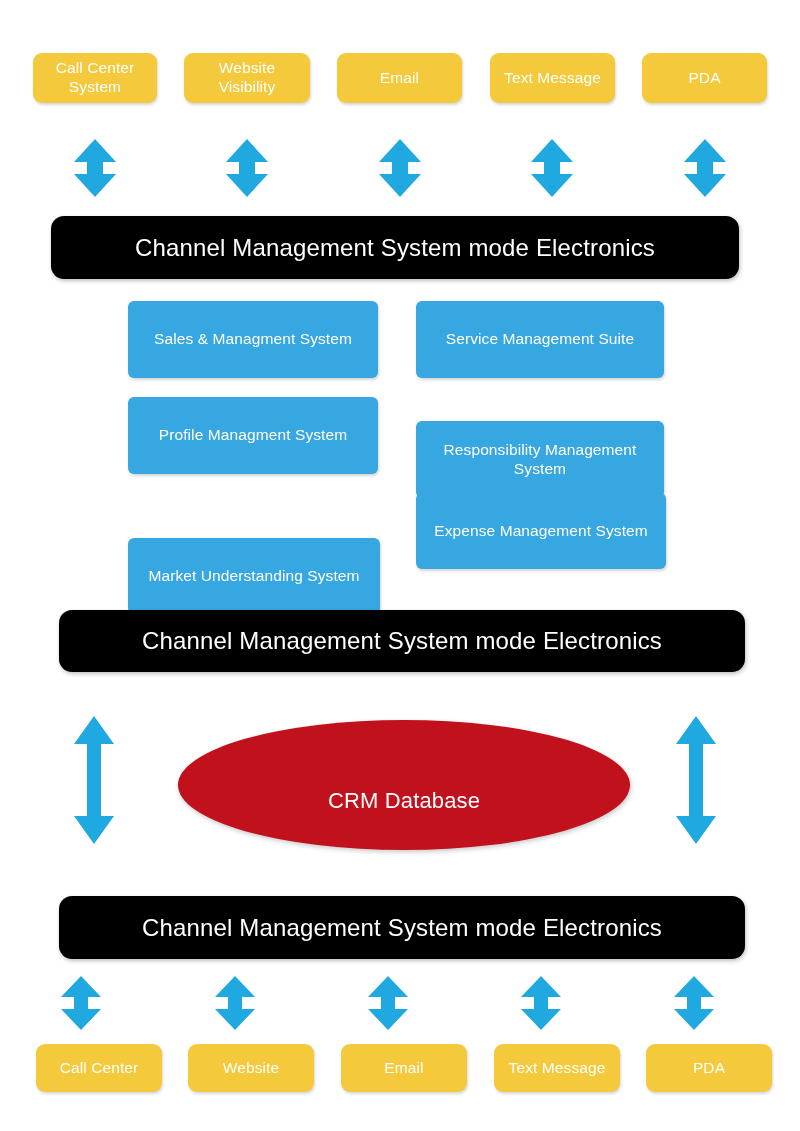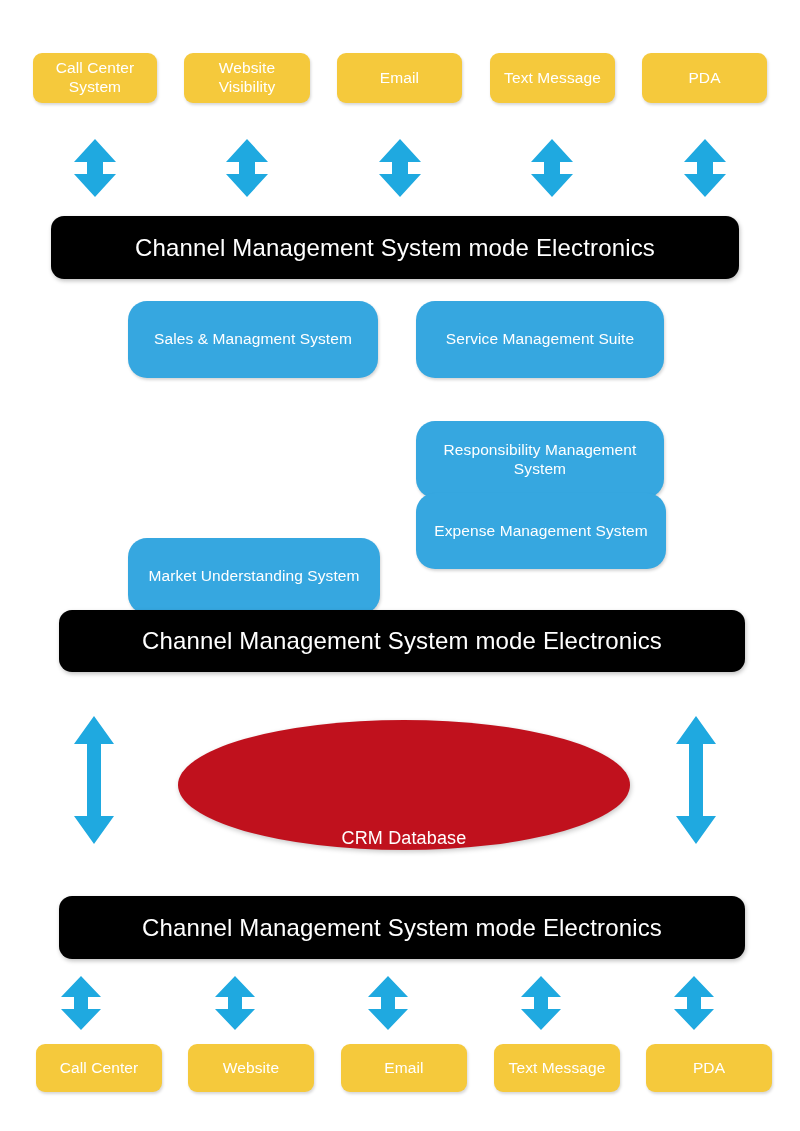--- a/index.html
+++ b/index.html
@@ -51,35 +51,35 @@
     background: #000000;
     border-radius: 13px;
     font-size: 24px;
     letter-spacing: .15px;
     box-shadow: 1px 2px 4px rgba(0,0,0,0.25);
   }
 
   
   .module {
     background: #36A7E0;
-    border-radius: 19px;
+    border-radius: 6px;
     font-size: 15.5px;
     letter-spacing: .1px;
     box-shadow: 1px 2px 3px rgba(0,0,0,0.17);
     padding: 2px 8px;
     justify-content: center;
   }
 
   
   .database {
     background: #C0111D;
     border-radius: 50% / 50%;
-    font-size: 18px;
+    font-size: 22px;
     letter-spacing: .15px;
-    align-items: flex-end;
+    align-items: center;
     padding-top: 32px;
     box-shadow: 1px 2px 5px rgba(0,0,0,0.22);
   }
 
   
   .arrow {
     position: absolute;
     display: block;
   }
   .arrow svg { display: block; width: 100%; height: 100%; }
@@ -135,20 +135,23 @@
     <span>Channel Management System mode Electronics</span>
   </div>
 
   <div class="node module" style="left:128px; top:301px; width:250px; height:77px;">
     <span>Sales &amp; Managment System</span>
   </div>
   <div class="node module" style="left:416px; top:301px; width:248px; height:77px;">
     <span>Service Management Suite</span>
   </div>
 
+  <div class="node module" style="left:128px; top:397px; width:250px; height:77px;">
+    <span>Profile Managment System</span>
+  </div>
   <div class="node module" style="left:416px; top:397px; width:248px; height:77px;margin-top:24px;">
     <span>Responsibility Management System</span>
   </div>
 
   <div class="node module" style="left:128px; top:493px; width:252px; height:76px;margin-top:45px;">
     <span>Market Understanding System</span>
   </div>
   <div class="node module" style="left:416px; top:493px; width:250px; height:76px;">
     <span>Expense Management System</span>
   </div>

